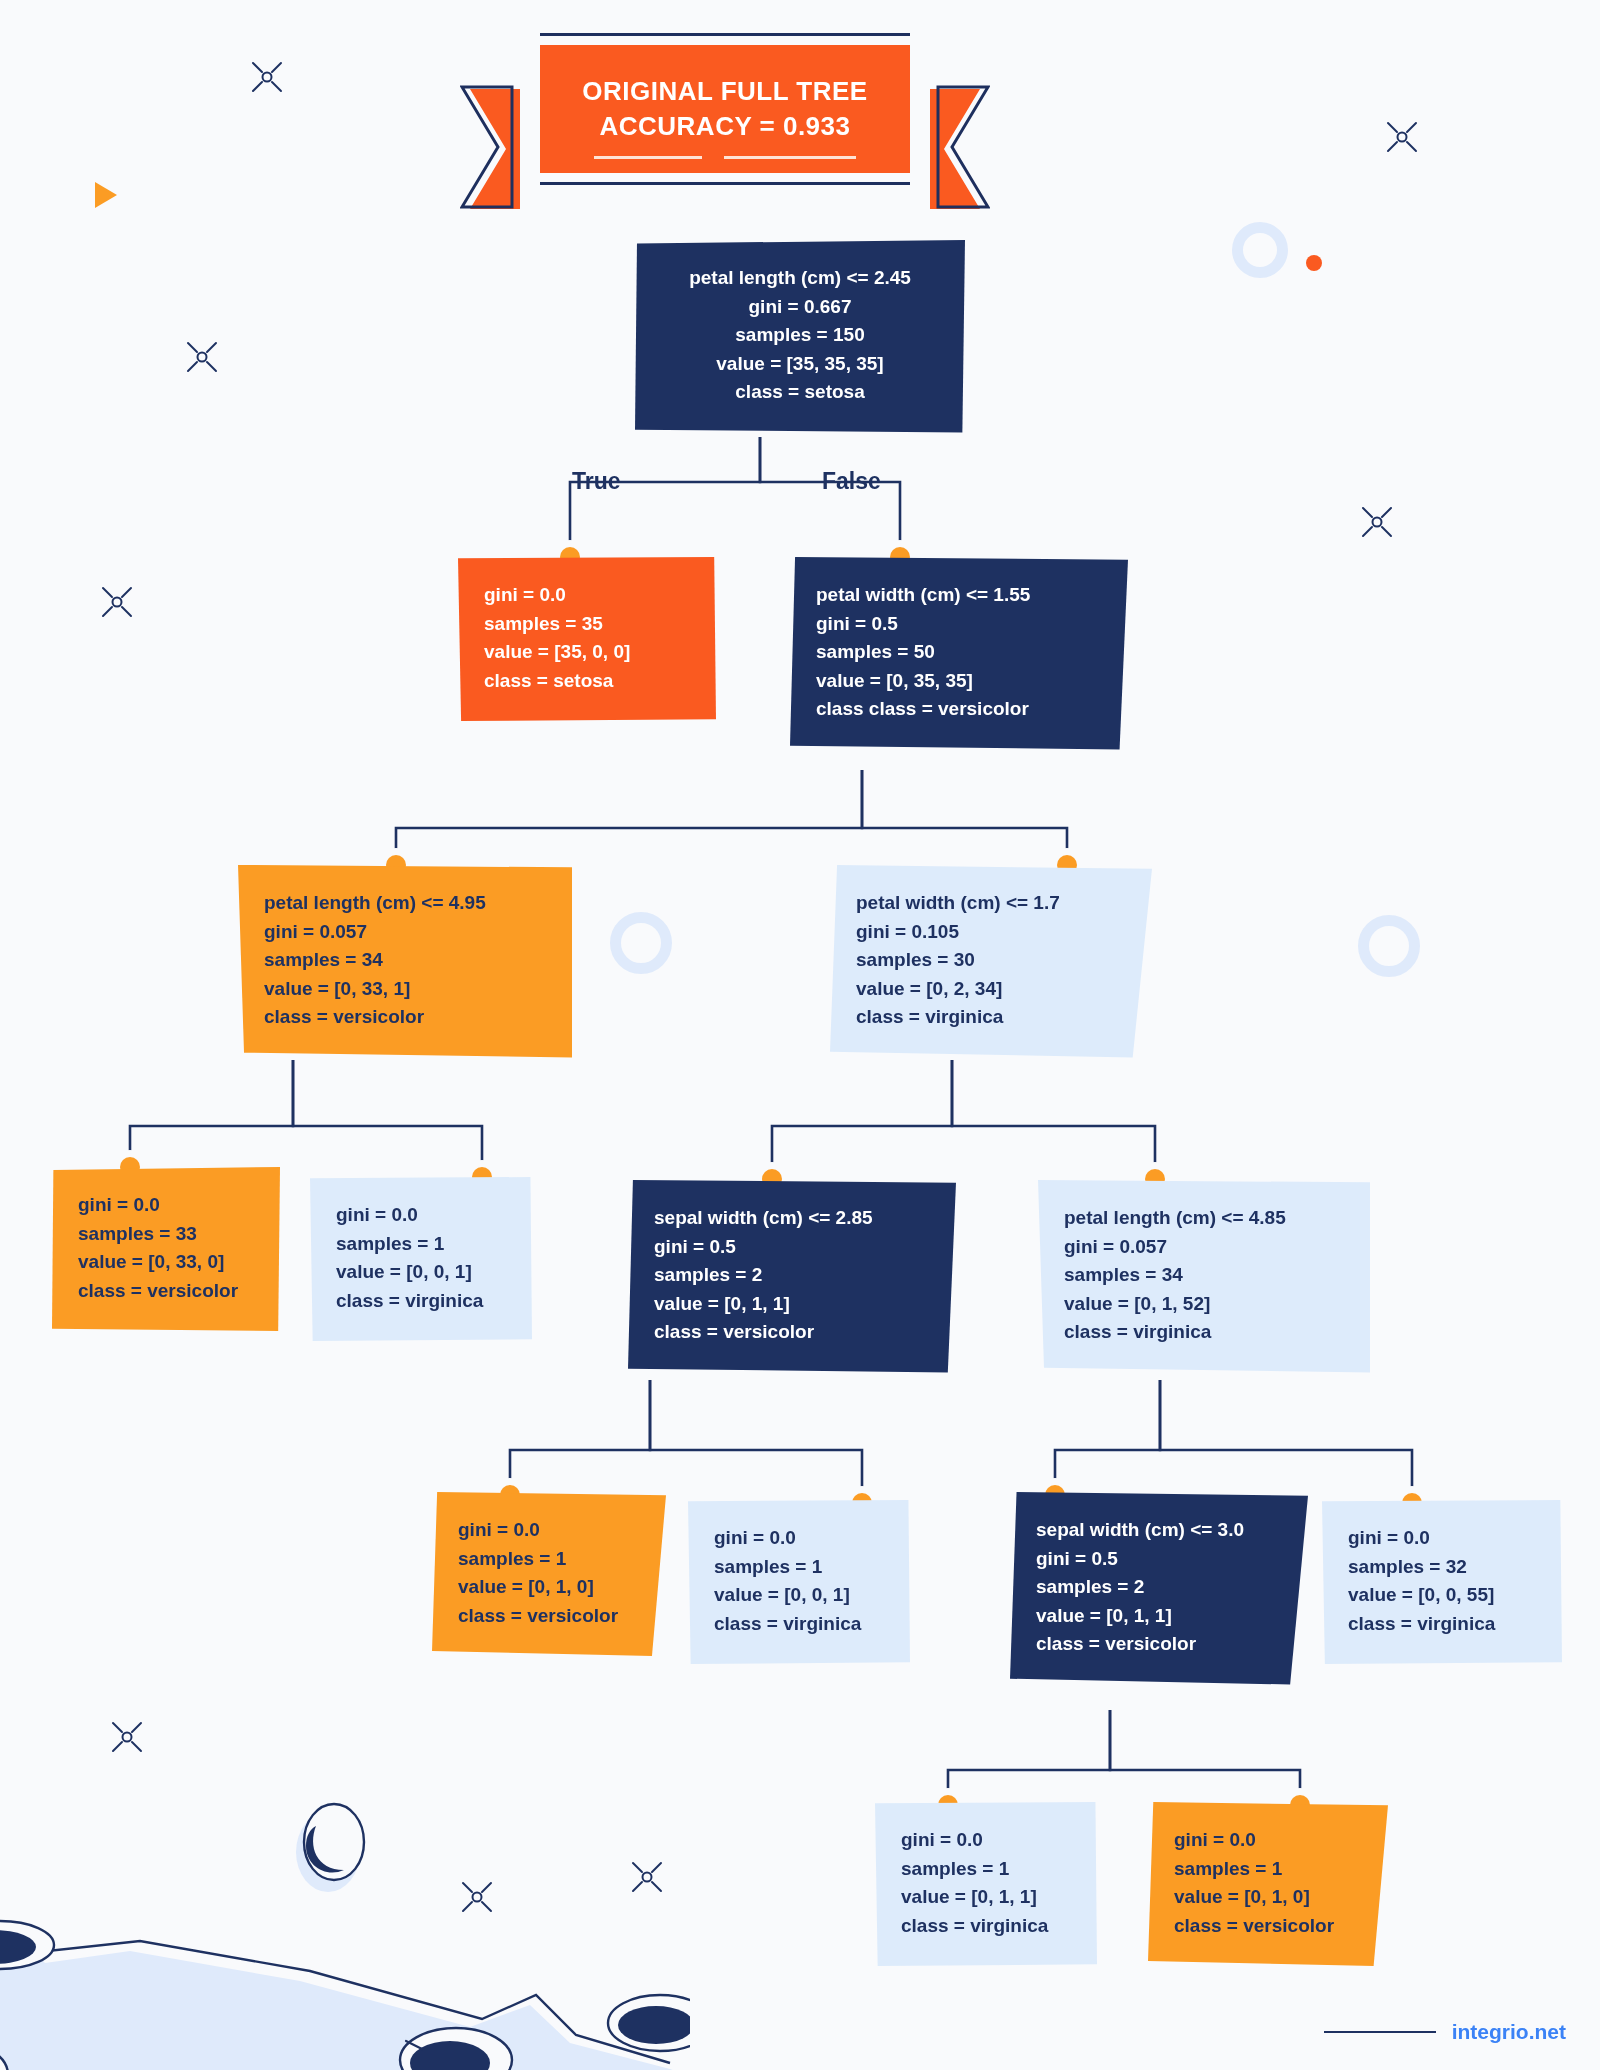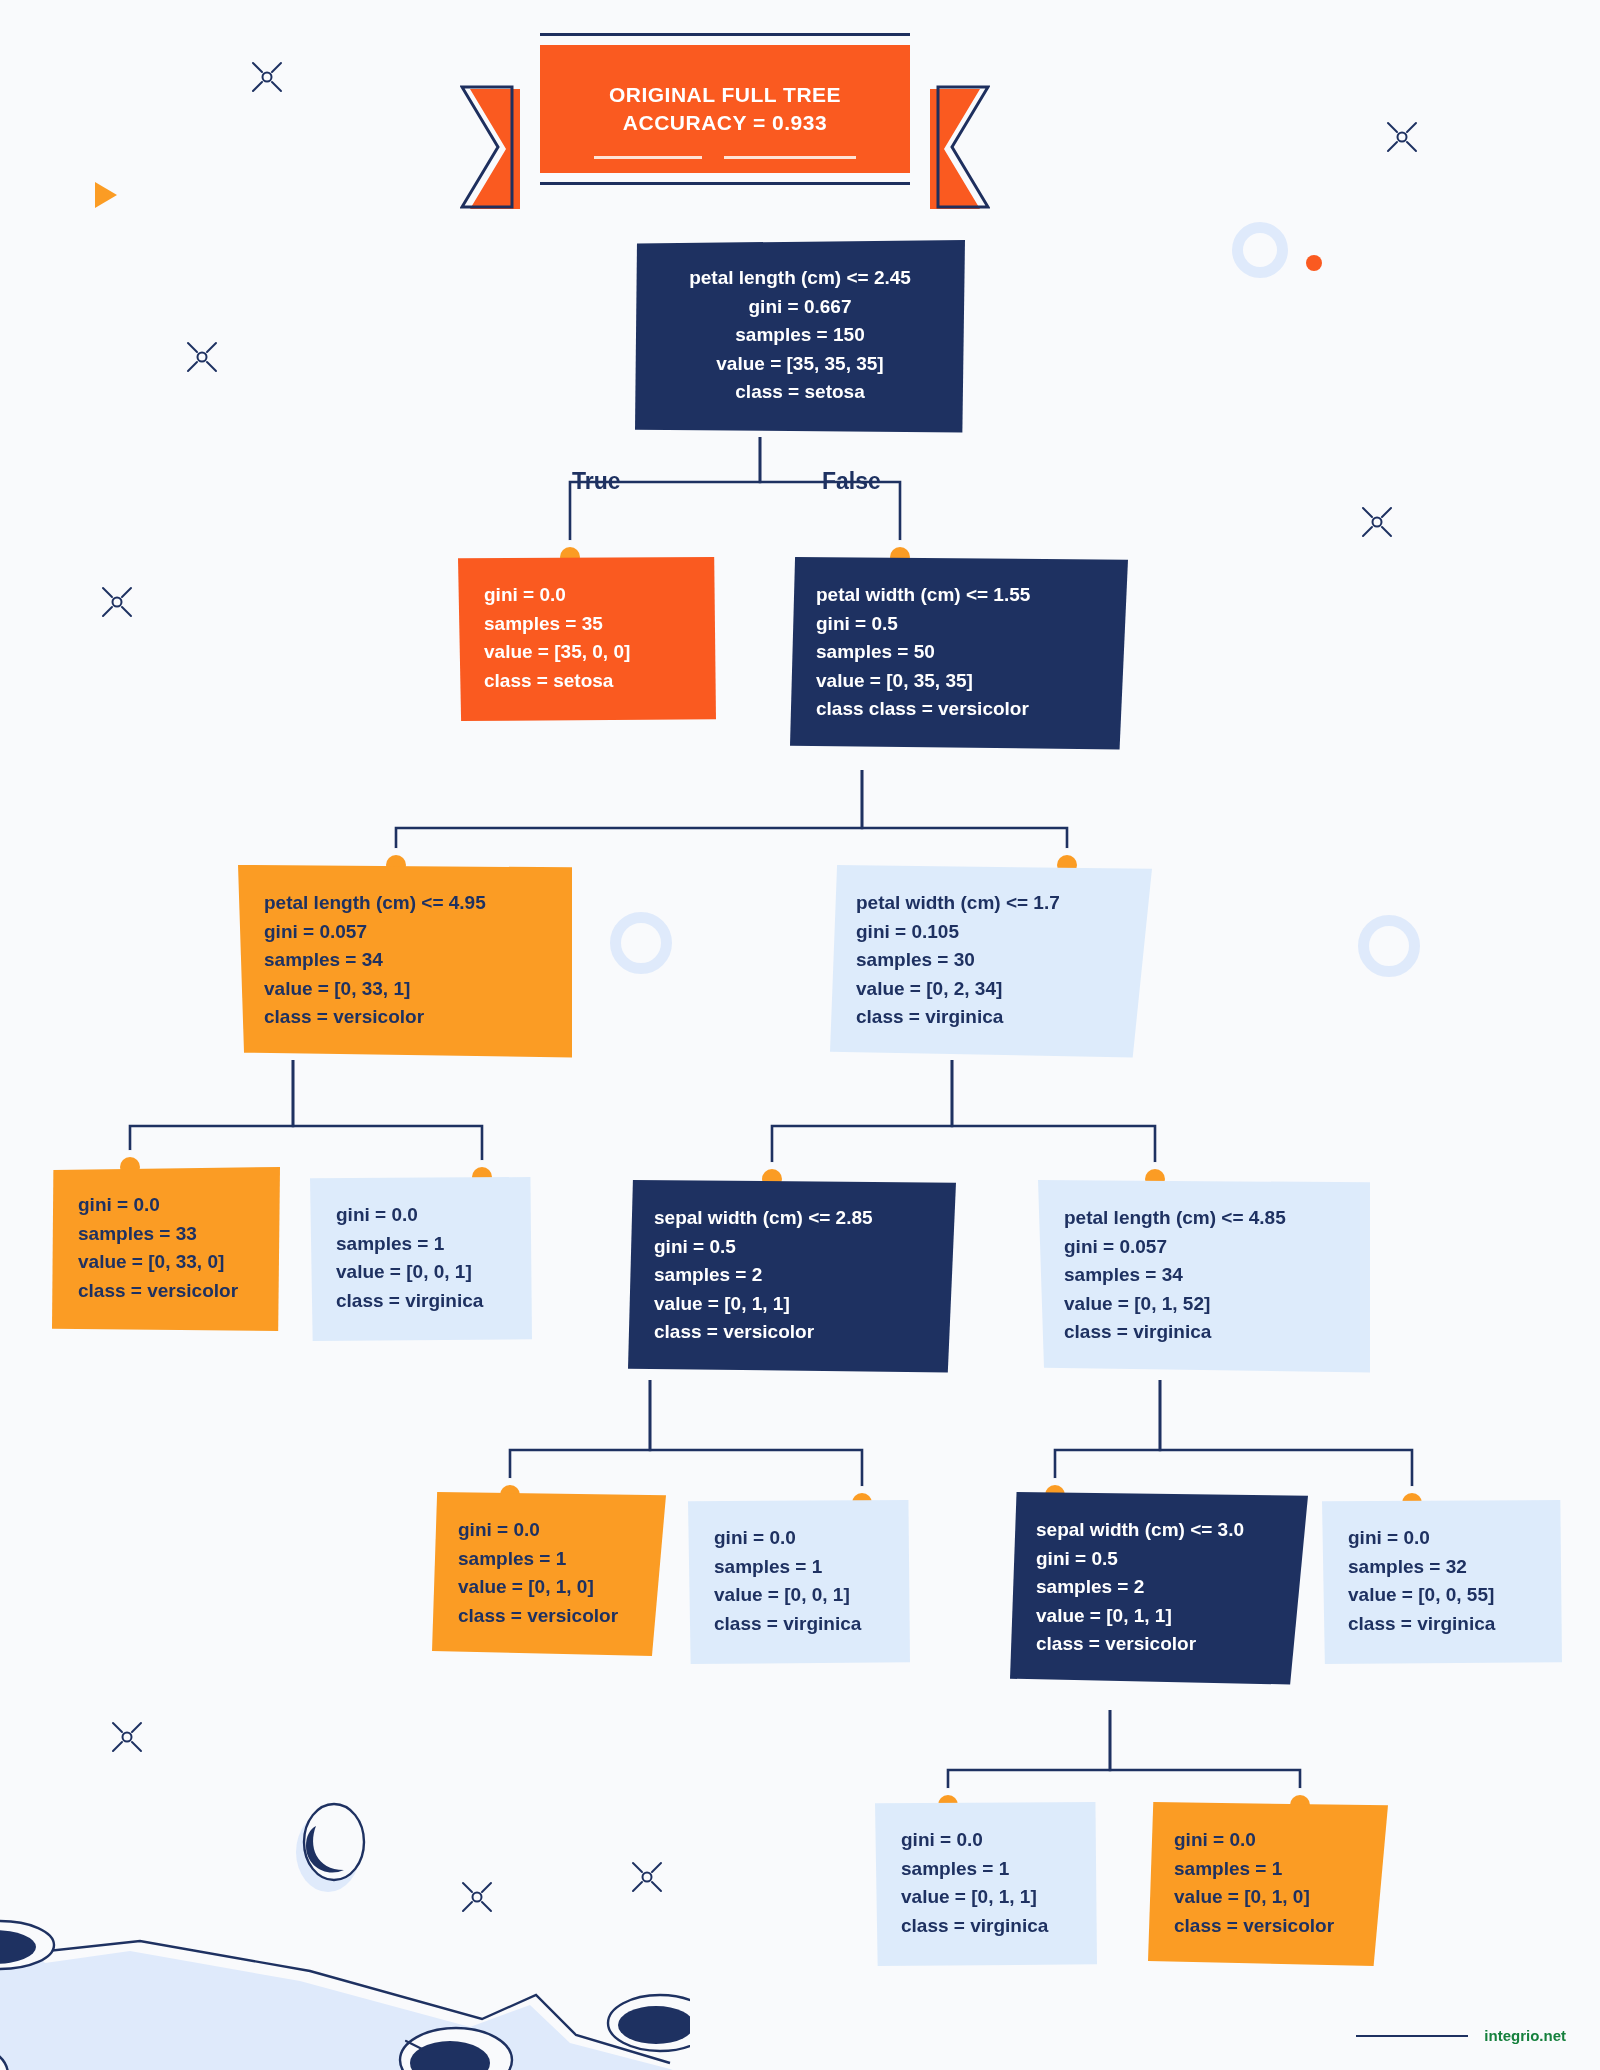--- a/index.html
+++ b/index.html
@@ -27,21 +27,21 @@
     position: absolute; left: 80px; top: 0; width: 370px; height: 128px;
     background: #fa5a20;
     display: flex; flex-direction: column; align-items: center; justify-content: center;
   }
   .banner-rule-top, .banner-rule-bot {
     position: absolute; left: 80px; width: 370px; height: 3px; background: #1e2f5e;
   }
   .banner-rule-top { top: -12px; }
   .banner-rule-bot { top: 137px; }
   .banner-text {
-    color: #ffffff; font-weight: bold; font-size: 21px; letter-spacing: 0.5px;
+    color: #ffffff; font-weight: bold; font-size: 26px; letter-spacing: 0.5px;
     line-height: 1.35; text-align: center;
   }
   .banner-underlines { position: absolute; bottom: 14px; left: 0; width: 100%;
     display: flex; justify-content: center; gap: 22px; }
   .banner-underlines span { display: block; height: 3px; background: #ffe3d6; }
   .ul-a { width: 108px; }
   .ul-b { width: 132px; }
 
   
   #wires { position: absolute; left: 0; top: 0; width: 1600px; height: 2070px; }
@@ -76,21 +76,21 @@
   .knob::after { content: ""; width: 20px; height: 20px; border-radius: 50%; background: #fb9c24; }
 
   
   .branch-label {
     position: absolute; color: #1e3161; font-size: 23px; font-weight: bold;
   }
 
   
   #footer { position: absolute; right: 34px; bottom: 26px; display: flex; align-items: center; gap: 16px; }
   #footer .rule { width: 112px; height: 2px; background: #1e3161; }
-  #footer .brand { color: #15803d; font-size: 15px; font-weight: bold; }
+  #footer .brand { color: #3b82f6; font-size: 21px; font-weight: bold; }
 </style>
 </head>
 <body>
 
 <div id="stage">
 
   <div class="deco sparkle" style="left:245px;top:55px;">
     <svg width="44" height="44" viewBox="0 0 44 44">
         <g stroke="#1e3161" stroke-width="2" fill="none" stroke-linecap="round">
           <line x1="8" y1="8" x2="17" y2="17"></line>

